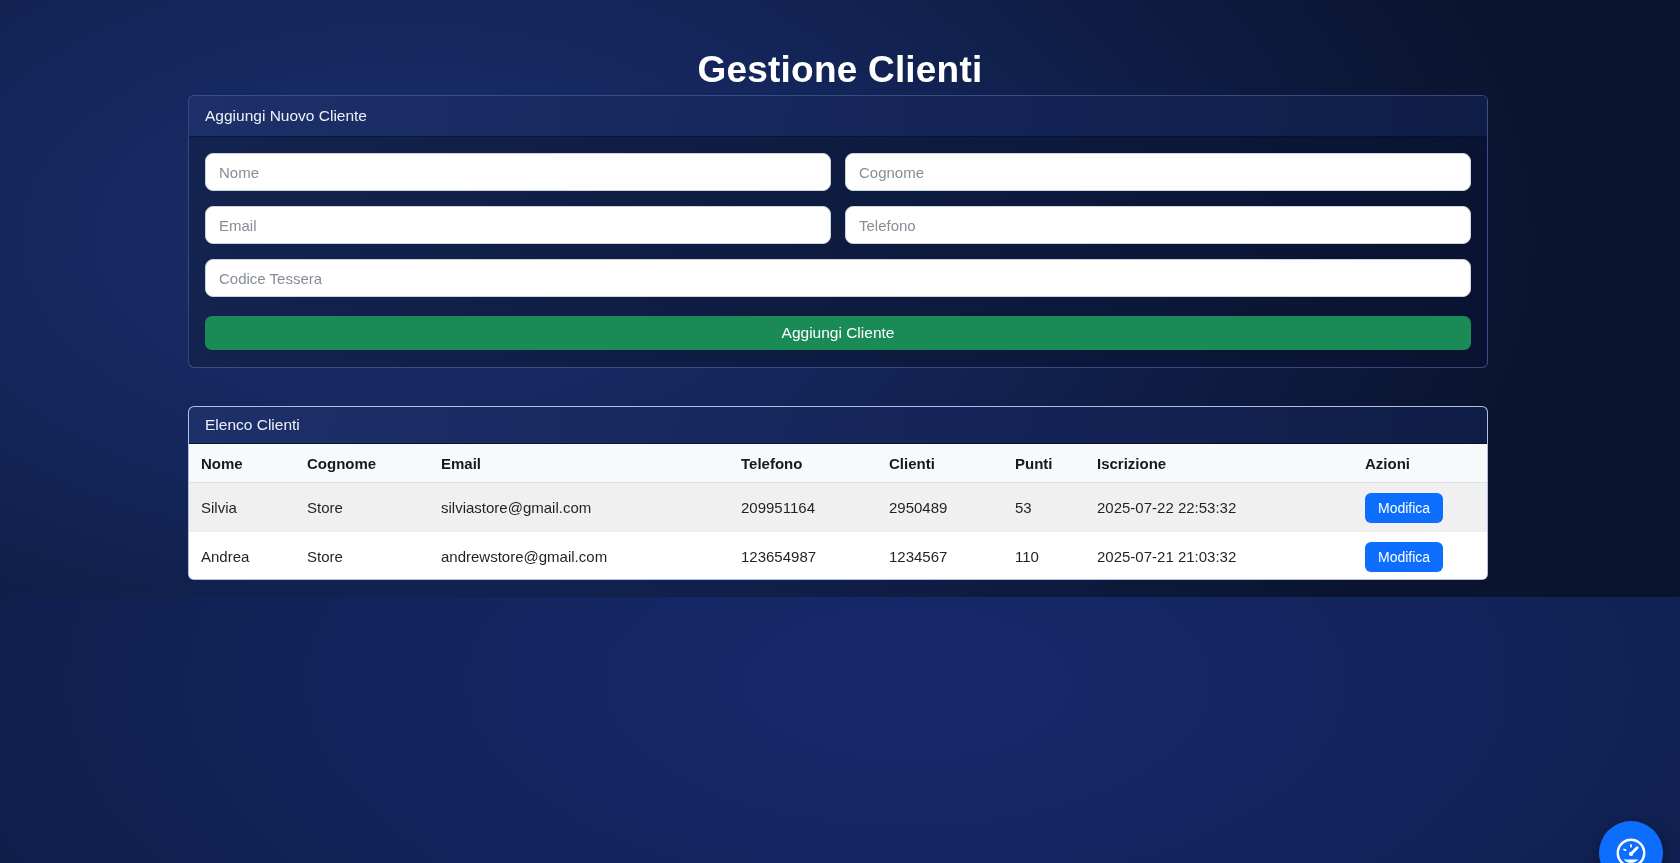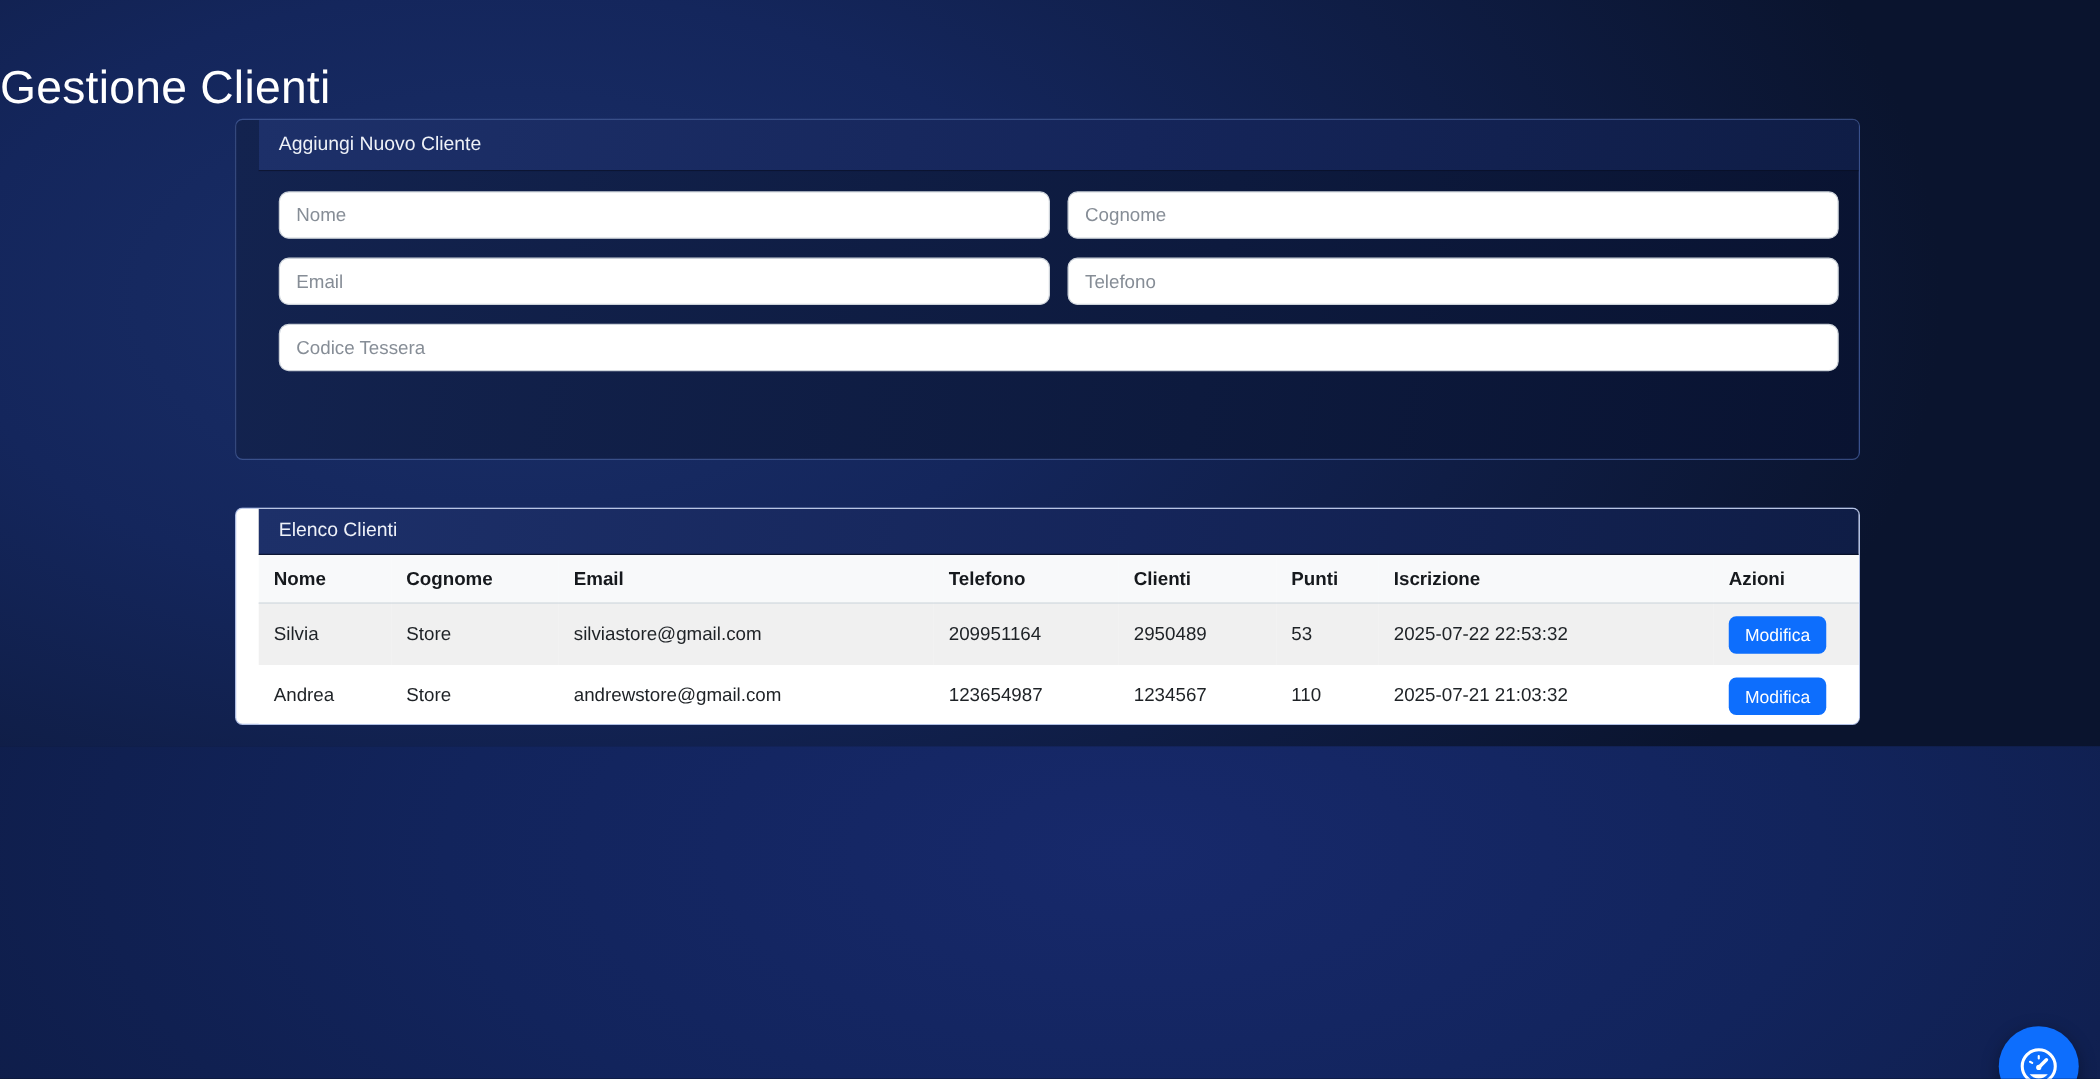--- a/index.html
+++ b/index.html
@@ -9,26 +9,26 @@
   }
   .bg-top{
     position:absolute;left:0;top:0;width:1680px;height:597px;
     background:radial-gradient(1150px 650px at 24% 40%, #1a2f68 0%, #14265c 38%, #0a142e 100%);
   }
   .bg-bottom{
     position:absolute;left:0;top:597px;width:1680px;height:266px;
     background:radial-gradient(1100px 520px at 54% 32%, #17296b 0%, #12245c 50%, #0e1c46 100%);
   }
   .page-title{
-    position:absolute;top:24px;left:0;width:1680px;
-    color:#ffffff;font-size:37px;font-weight:400;letter-spacing:.2px;
+    position:absolute;top:24px;left:0;width:1680px;text-align:center;
+    color:#ffffff;font-size:37px;font-weight:700;letter-spacing:.2px;
   }
   .card{
     position:absolute;left:188px;width:1300px;box-sizing:border-box;
-    border:1px solid rgba(96,126,200,.5);border-radius:6px;overflow:hidden;padding-left:18px;
+    border:1px solid rgba(96,126,200,.5);border-radius:6px;overflow:hidden;
   }
   .card-header{
     height:40px;line-height:40px;padding:0 16px;
     background:linear-gradient(100deg,#1d3069 0%,#15255a 55%,#0f1d46 100%);
     border-bottom:1px solid rgba(4,9,24,.65);
     color:#eef1f8;font-size:15.5px;
   }
   
   .card-add{top:95px;height:273px;background:linear-gradient(100deg,#13234f 0%,#0d1a3e 60%,#091331 100%);}
   .card-add .card-body{padding:16px;}
@@ -82,20 +82,21 @@
         <input class="field" type="text" placeholder="Nome" style="">
         <input class="field" type="text" placeholder="Cognome" style="">
       </div>
       <div class="form-row">
         <input class="field" type="text" placeholder="Email" style="">
         <input class="field" type="text" placeholder="Telefono" style="">
       </div>
       <div class="form-row" style="margin-bottom:3px;">
         <input class="field" type="text" placeholder="Codice Tessera" style="">
       </div>
+      <button class="submit-btn">Aggiungi Cliente</button>
     </div>
   </section>
 
   <section class="card card-list">
     <div class="card-header">Elenco Clienti</div>
     <table class="clients">
       <colgroup>
         <col style="width:106px">
           <col style="width:134px">
           <col style="width:300px">

